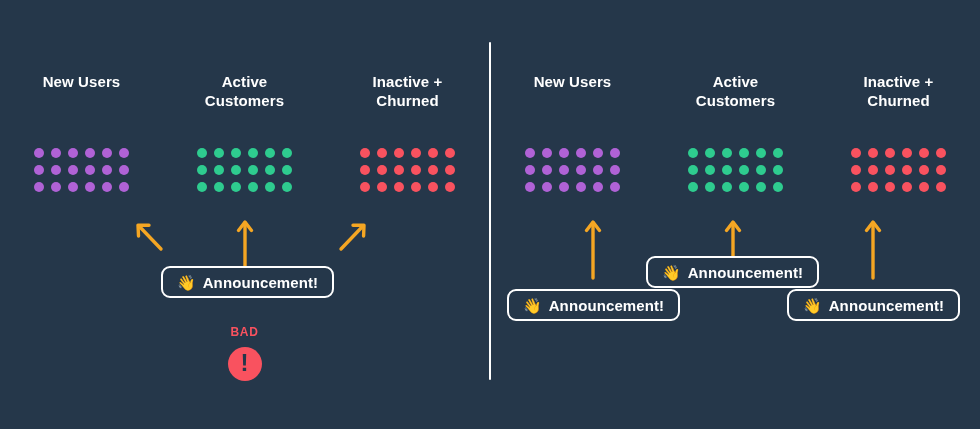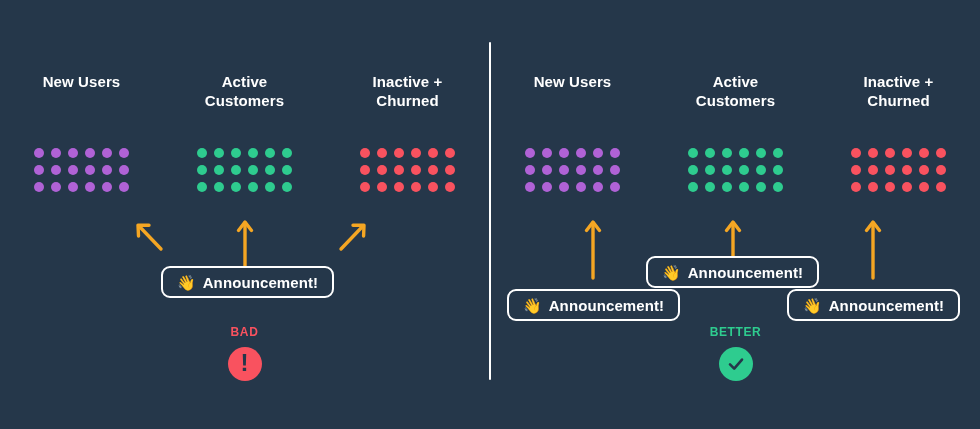--- a/index.html
+++ b/index.html
@@ -387,23 +387,15 @@
     <div class="pill" style="left: 155px; top: 256px; z-index: 6; border-color: rgb(255, 255, 255); background: rgb(37, 55, 74);">
       <span class="pill-emoji">👋</span>
       <span class="pill-label">Announcement!</span>
     </div>
 
     <div class="pill" style="left: 296px; top: 289px; border-color: rgb(255, 255, 255); background: rgb(37, 55, 74);">
       <span class="pill-emoji">👋</span>
       <span class="pill-label">Announcement!</span>
     </div>
 
-    <div class="verdict">
-      <div class="verdict-label" style="color: rgb(46, 204, 143);">BETTER</div>
-      <div class="verdict-badge" style="background: rgb(46, 204, 143);">
-        <svg class="badge-check" width="20" height="20" viewBox="0 0 20 20">
-          <path d="M4 10.4 L8.2 14.6 L16 5.6" fill="none" stroke="#25374a" stroke-width="2.6" stroke-linecap="round" stroke-linejoin="round"></path>
-        </svg>
-      </div>
-    </div>
   </div>
 
 </div>
 
 </body></html>

